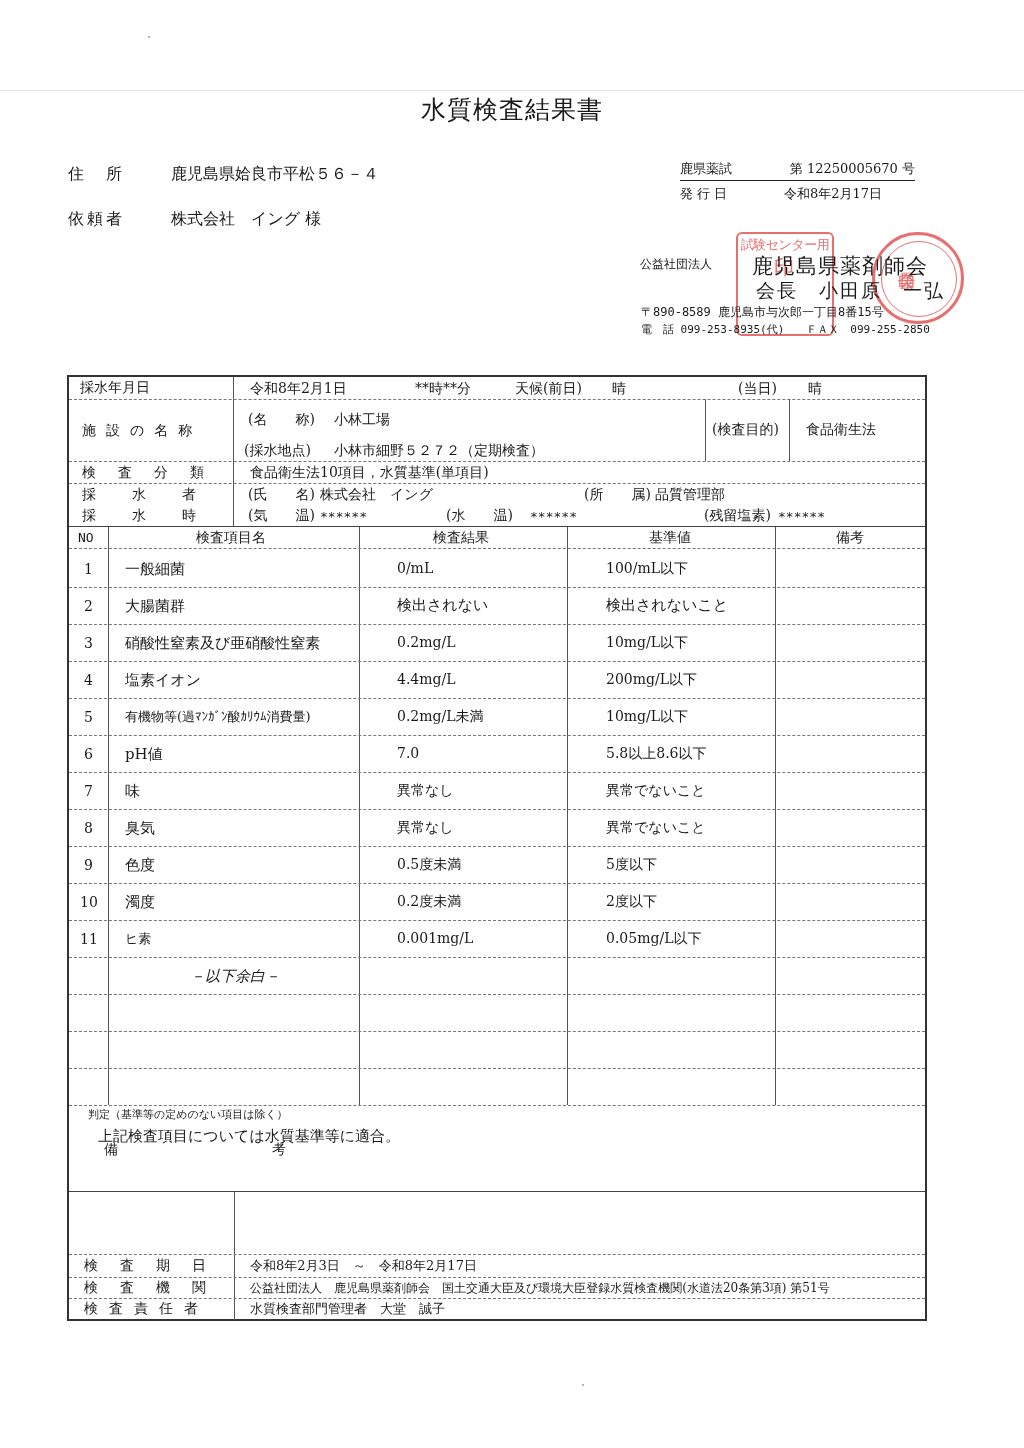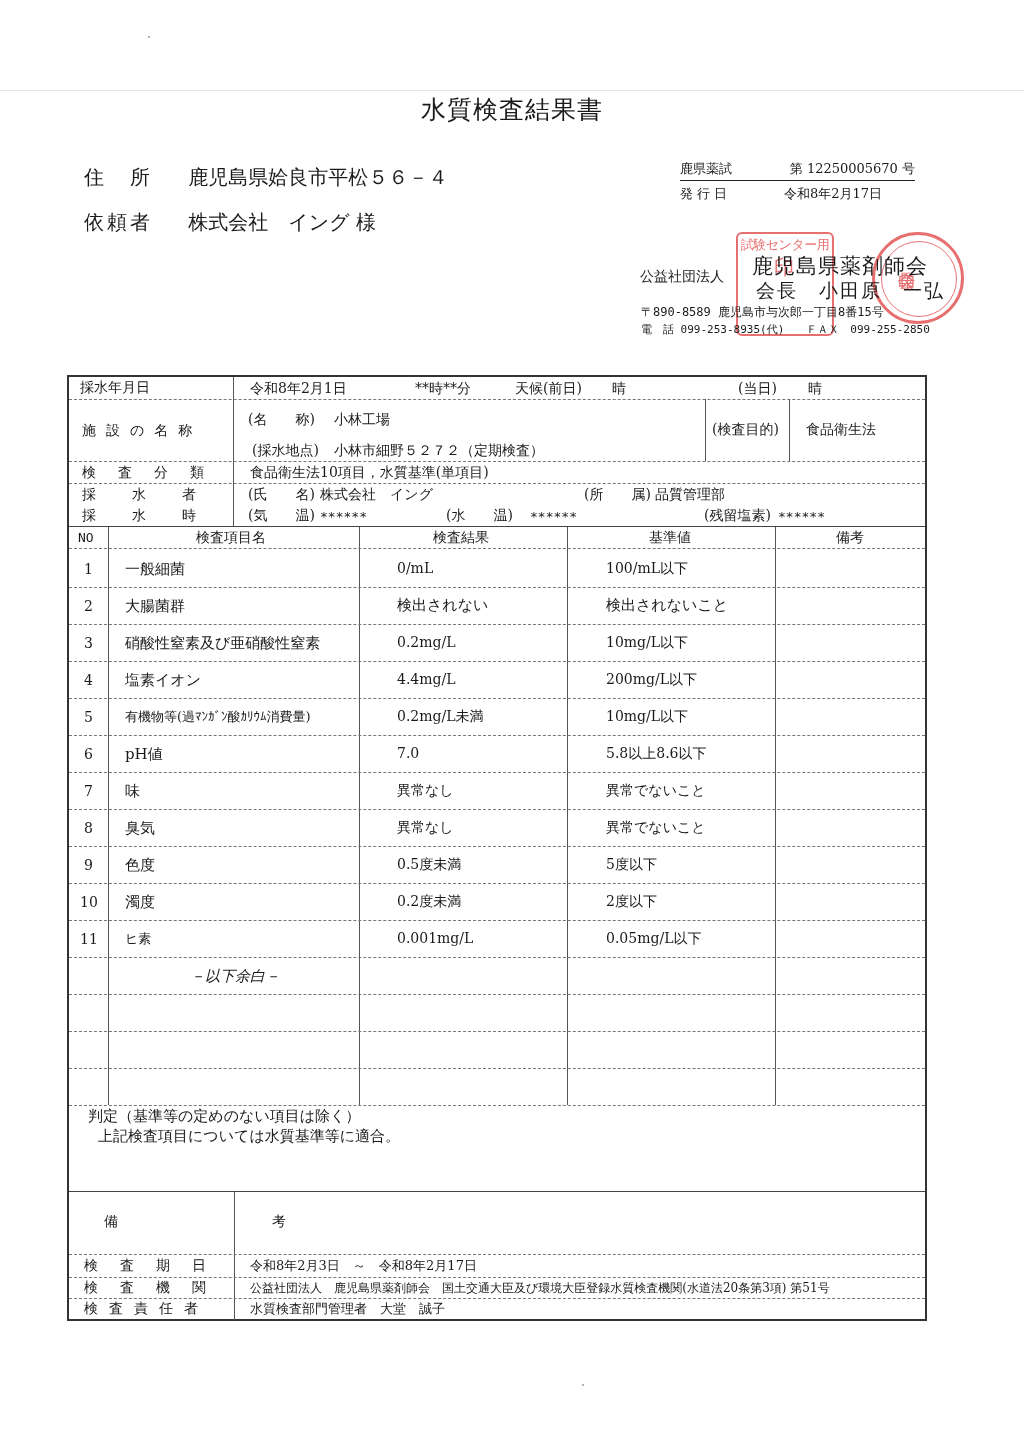--- a/index.html
+++ b/index.html
@@ -1,26 +1,26 @@
 <!DOCTYPE html>
 <html><head>
 <meta charset="utf-8">
 <style>
   html, body { margin:0; padding:0; background:#ffffff; }
   body { width:1024px; height:1448px; position:relative; overflow:hidden;
          font-family:"DejaVu Serif","Liberation Serif",serif; color:#1a1a1a; }
   .page-edge { position:absolute; left:0; top:90px; width:1024px; height:1px; background:#e4e6ea; }
   .title { position:absolute; left:0; width:1024px; top:93px; text-align:center; font-size:25px; letter-spacing:1px; color:#1a1a1a; }
-  .hdr-row { position:absolute; left:84px; font-size:20px; }
+  .hdr-row { position:absolute; left:68px; font-size:16px; }
   .hdr-row .lbl { display:inline-block; width:98px; letter-spacing:3px; }
   .issuer { position:absolute; left:680px; top:160px; width:235px; font-size:13px; }
   .issuer .r1 { border-bottom:1.5px solid #222; padding-bottom:2px; display:flex; justify-content:space-between; }
   .issuer .r2 { display:flex; padding-top:4px; }
   .issuer .r2 span:first-child { width:104px; letter-spacing:4px; }
-  .org { position:absolute; left:640px; top:268px; font-size:14px; }
+  .org { position:absolute; left:640px; top:256px; font-size:12px; }
   .org-name { position:absolute; left:752px; top:252px; font-size:21px; letter-spacing:1px; }
   .org-pres { position:absolute; left:756px; top:278px; font-size:19px; letter-spacing:2px; }
   .org-addr { position:absolute; left:641px; top:304px; font-size:12px; font-family:"DejaVu Sans Mono","Liberation Mono",monospace; }
   .org-tel { position:absolute; left:641px; top:322px; font-size:11px; font-family:"DejaVu Sans Mono","Liberation Mono",monospace; }
   .stamp-sq { position:absolute; left:736px; top:232px; width:98px; height:104px; border:2.5px solid #e04848; border-radius:6px; color:#e04848; opacity:0.78; box-sizing:border-box; }
   .stamp-sq .t { font-size:13px; text-align:center; margin-top:2px; letter-spacing:-0.5px; }
   .stamp-sq .g { font-size:20px; line-height:22px; text-align:center; letter-spacing:2px; margin-top:2px; }
   .stamp-ci { position:absolute; left:872px; top:232px; width:92px; height:92px; border:3px solid #e04848; border-radius:50%; color:#e04848; opacity:0.78; box-sizing:border-box; }
   .stamp-ci .ring { position:absolute; left:6px; top:6px; width:74px; height:74px; border:1.5px solid #e04848; border-radius:50%; }
   .stamp-ci .g { position:absolute; left:22px; top:24px; font-size:17px; line-height:19px; writing-mode:vertical-rl; }
@@ -91,21 +91,21 @@
 <div class="cell" style="left:250px; top:380px;">令和8年2月1日</div>
 <div class="cell" style="left:415px; top:380px;">**時**分</div>
 <div class="cell" style="left:515px; top:380px;">天候(前日)</div>
 <div class="cell" style="left:612px; top:380px;">晴</div>
 <div class="cell" style="left:738px; top:380px;">(当日)</div>
 <div class="cell" style="left:808px; top:380px;">晴</div>
 
 <div class="cell" style="left:82px; top:422px; letter-spacing:10px;">施設の名称</div>
 <div class="cell" style="left:248px; top:411px;">(名　　称)</div>
 <div class="cell" style="left:334px; top:411px;">小林工場</div>
-<div class="cell" style="left:252px; top:442px;text-align:center;">(採水地点)</div>
+<div class="cell" style="left:244px; top:442px;text-align:center;">(採水地点)</div>
 <div class="cell" style="left:334px; top:442px;">小林市細野５２７２（定期検査）</div>
 <div class="cell" style="left:712px; top:421px;">(検査目的)</div>
 <div class="cell" style="left:806px; top:421px;">食品衛生法</div>
 
 <div class="cell" style="left:82px; top:464px; letter-spacing:22px;">検査分類</div>
 <div class="cell" style="left:250px; top:464px;">食品衛生法10項目，水質基準(単項目)</div>
 
 <div class="cell" style="left:82px; top:486px; letter-spacing:36px;">採水者</div>
 <div class="cell" style="left:248px; top:486px;">(氏　　名)</div>
 <div class="cell" style="left:320px; top:486px;font-family:Liberation Mono, monospace;">株式会社　イング</div>
@@ -209,30 +209,30 @@
   <div class="cell" style="left:606px; top:893px;">2度以下</div>
 </div>
 <div>
   <div class="cell" style="left:80px; top:931px;">11</div>
   <div class="cell" style="left:125px; top:930px; font-size:13px;">ヒ素</div>
   <div class="cell" style="left:397px; top:930px;">0.001mg/L</div>
   <div class="cell" style="left:606px; top:930px;">0.05mg/L以下</div>
 </div>
 <div class="cell" style="left:190px; top:967px; font-size:15px;font-style:italic;">－以下余白－</div>
 
-<div class="cell" style="left:88px; top:1107px; font-size:15px;">判定（基準等の定めのない項目は除く）</div>
+<div class="cell" style="left:88px; top:1107px; font-size:11px;">判定（基準等の定めのない項目は除く）</div>
 <div class="cell" style="left:98px; top:1127px; font-size:15px;">上記検査項目については水質基準等に適合。</div>
 
 <div class="hl solid" style="left:69px; width:856px; top:1191px;"></div>
 <div class="vl" style="left:234px; top:1192px; height:128px;"></div>
 <div class="hl" style="left:69px; width:856px; top:1254px;"></div>
 <div class="hl" style="left:69px; width:856px; top:1277px;"></div>
 <div class="hl" style="left:69px; width:856px; top:1298px;"></div>
 
-<div class="cell" style="left:104px; top:1213px; letter-spacing:42px;">備　　考</div>
+<div class="cell" style="left:104px; top:1141px; letter-spacing:42px;">備　　考</div>
 <div class="cell" style="left:250px; top:1213px;"></div>
 
 <div class="cell" style="left:84px; top:1257px; letter-spacing:22px;">検査期日</div>
 <div class="cell" style="left:250px; top:1257px; font-size:13px;">令和8年2月3日　～　令和8年2月17日</div>
 
 <div class="cell" style="left:84px; top:1279px; letter-spacing:22px;">検査機関</div>
 <div class="cell" style="left:250px; top:1280px; font-size:12px;">公益社団法人　鹿児島県薬剤師会　国土交通大臣及び環境大臣登録水質検査機関(水道法20条第3項) 第51号</div>
 
 <div class="cell" style="left:84px; top:1300px; letter-spacing:11px;">検査責任者</div>
 <div class="cell" style="left:250px; top:1300px; font-size:13px;">水質検査部門管理者　大堂　誠子</div>

